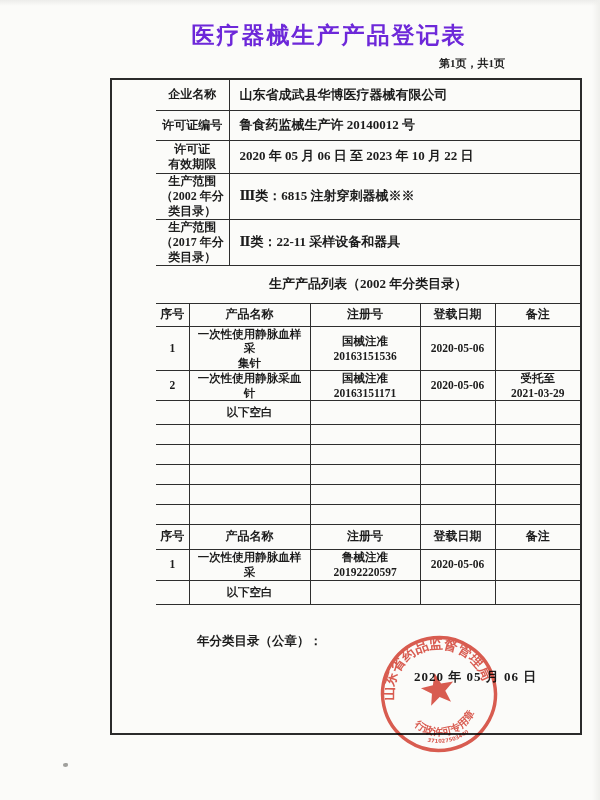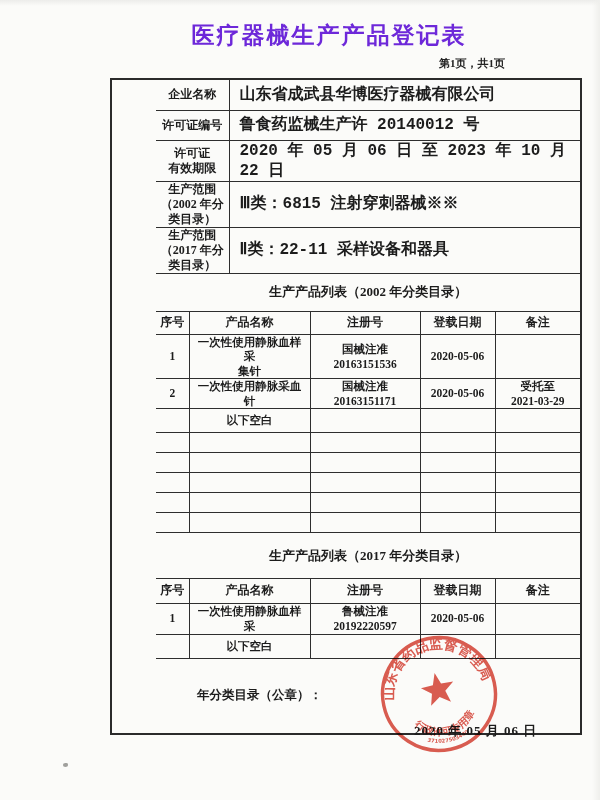--- a/index.html
+++ b/index.html
@@ -28,21 +28,21 @@
     border:2px solid #2b2b2b;box-sizing:border-box;background:transparent;padding-left:44px;
   }
   table{border-collapse:collapse;width:100%;table-layout:fixed;}
   td,th{
     border:1.5px solid #2e2e2e;box-sizing:border-box;
     font-size:12px;font-weight:bold;color:#1c1c1c;
     padding:0 4px;vertical-align:middle;line-height:1.25;
     overflow:hidden;
   }
   .info td.lbl{width:73px;text-align:center;white-space:pre-line;padding:0 2px;}
-  .info td.val{text-align:left;padding-left:10px;font-size:16px;white-space:pre-line;font-family:Liberation Mono, monospace;}
+  .info td.val{text-align:left;padding-left:10px;font-size:13px;white-space:pre-line;}
   .info tr.r1 td{height:30px;border-top:none;}
   .info tr.r2 td{height:30px;}
   .info tr.r3 td{height:33px;}
   .info tr.r4 td{height:45px;}
   .info tr.r5 td{height:44px;}
   .info td:first-child{border-left:none;}
   .info td:last-child{border-right:none;}
 
   .section-title{
     border-bottom:1.5px solid #2e2e2e;box-sizing:border-box;
@@ -187,21 +187,20 @@
         <tr class="empty">
           <td></td>
           <td></td>
           <td></td>
           <td></td>
           <td></td>
         </tr>
       </tbody>
   </table>
 
-  <div class="section-title st-2017">生产产品列表（2017 年分类目录）</div>
 
   <table class="plist t2017">
     <tbody>
         <tr class="hdr">
       <td class="c-seq">序号</td>
       <td class="c-name">产品名称</td>
       <td class="c-reg">注册号</td>
       <td class="c-date">登载日期</td>
       <td class="c-note">备注</td>
     </tr>

